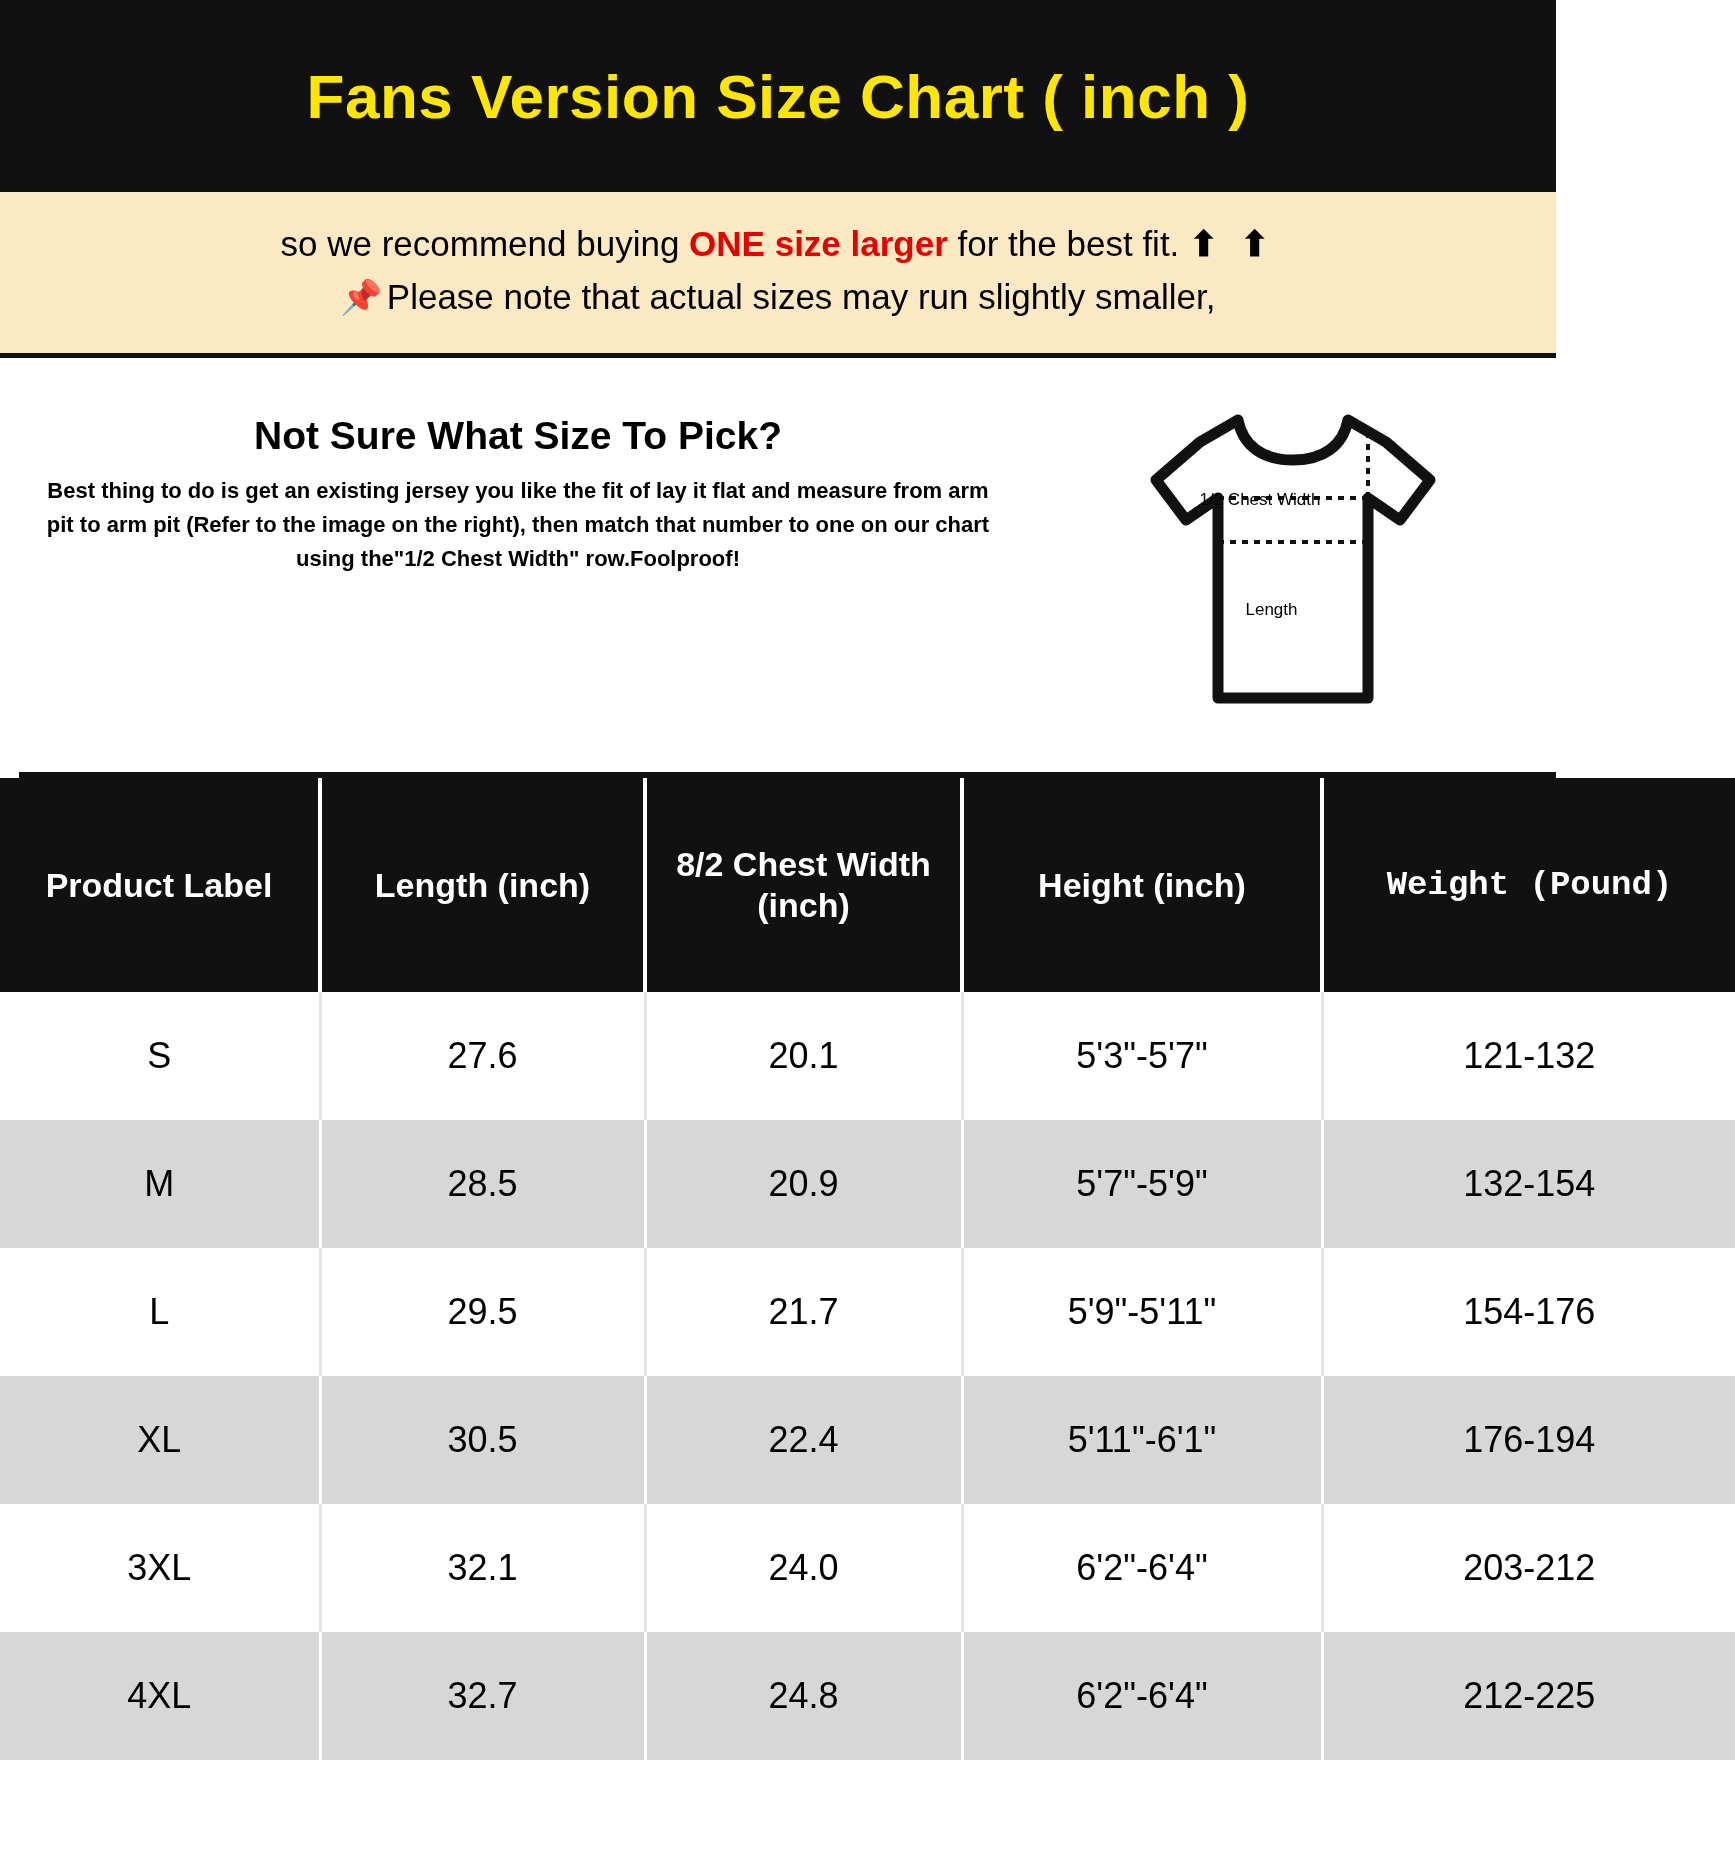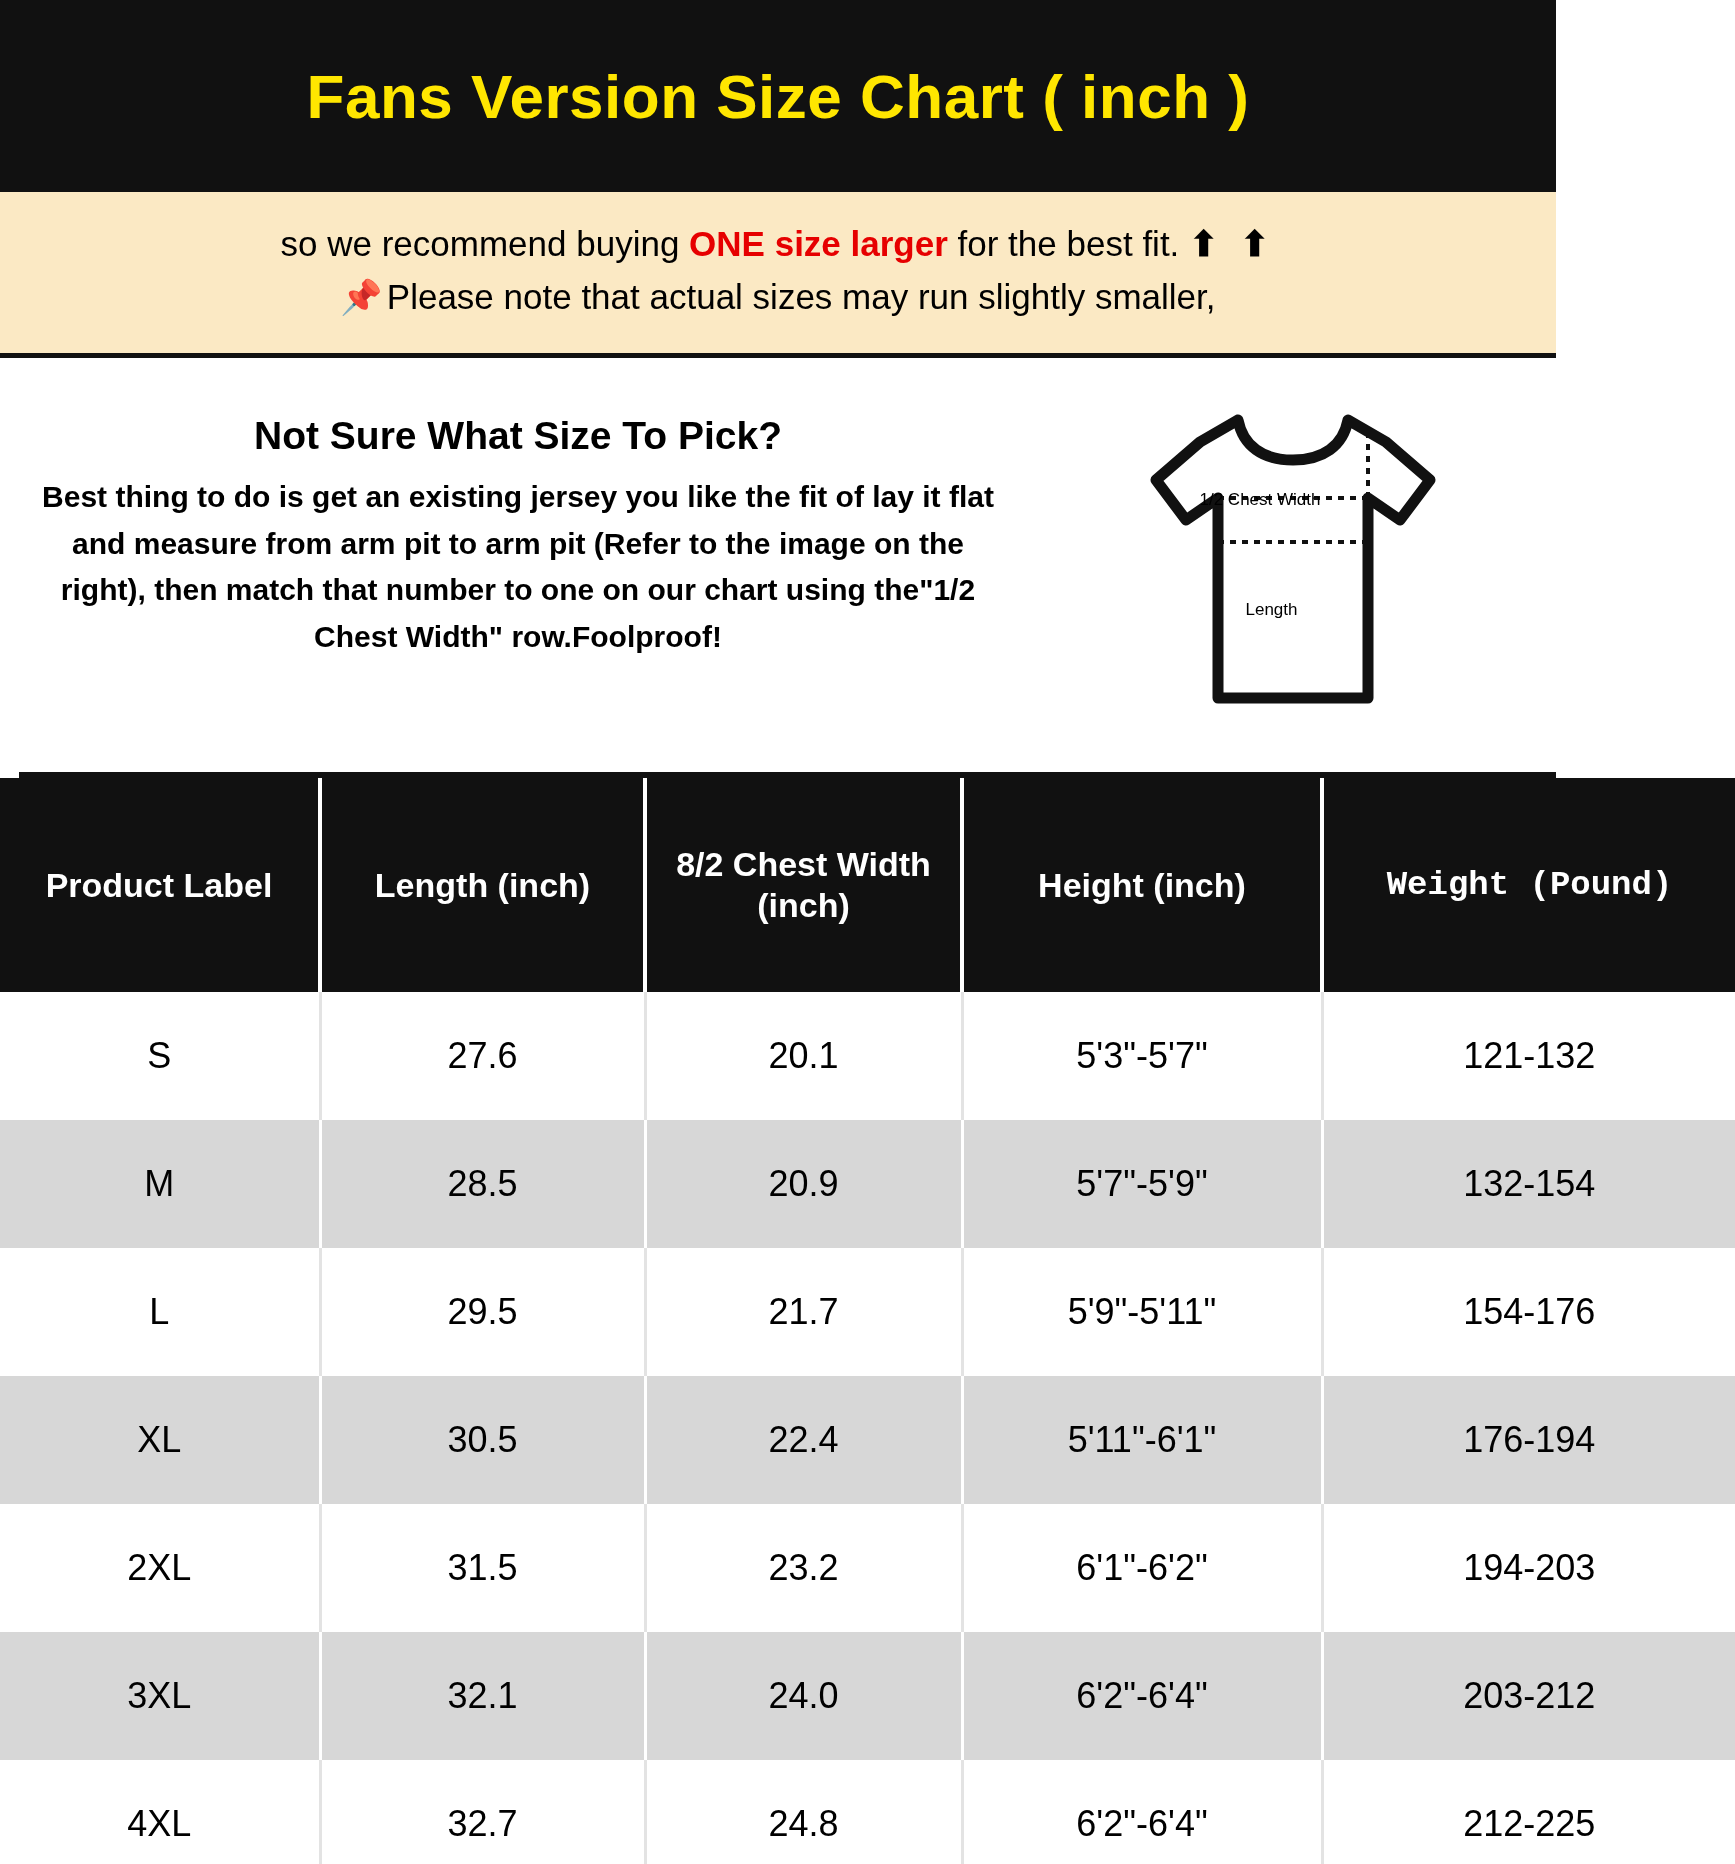--- a/index.html
+++ b/index.html
@@ -79,21 +79,21 @@
     box-sizing: border-box;
     text-align: center;
   }
   .info-text h2 {
     margin: 0 0 16px 0;
     font-size: 39px;
     font-weight: bold;
   }
   .info-text p {
     margin: 0;
-    font-size: 30px;
+    font-size: 22px;
     font-weight: bold;
     line-height: 1.55;
   }
   .info-img {
     flex: 1;
     display: flex;
     justify-content: center;
     padding-top: 10px;
   }
   .tee-wrap { position: relative; width: 310px; height: 320px; }
@@ -221,27 +221,20 @@
         <td>154-176</td>
       </tr>
       <tr>
         <td>XL</td>
         <td>30.5</td>
         <td>22.4</td>
         <td>5'11"-6'1"</td>
         <td>176-194</td>
       </tr>
       <tr>
-        <td>2XL</td>
-        <td>31.5</td>
-        <td>23.2</td>
-        <td>6'1"-6'2"</td>
-        <td>194-203</td>
-      </tr>
-      <tr>
         <td>3XL</td>
         <td>32.1</td>
         <td>24.0</td>
         <td>6'2"-6'4"</td>
         <td>203-212</td>
       </tr>
       <tr>
         <td>4XL</td>
         <td>32.7</td>
         <td>24.8</td>

